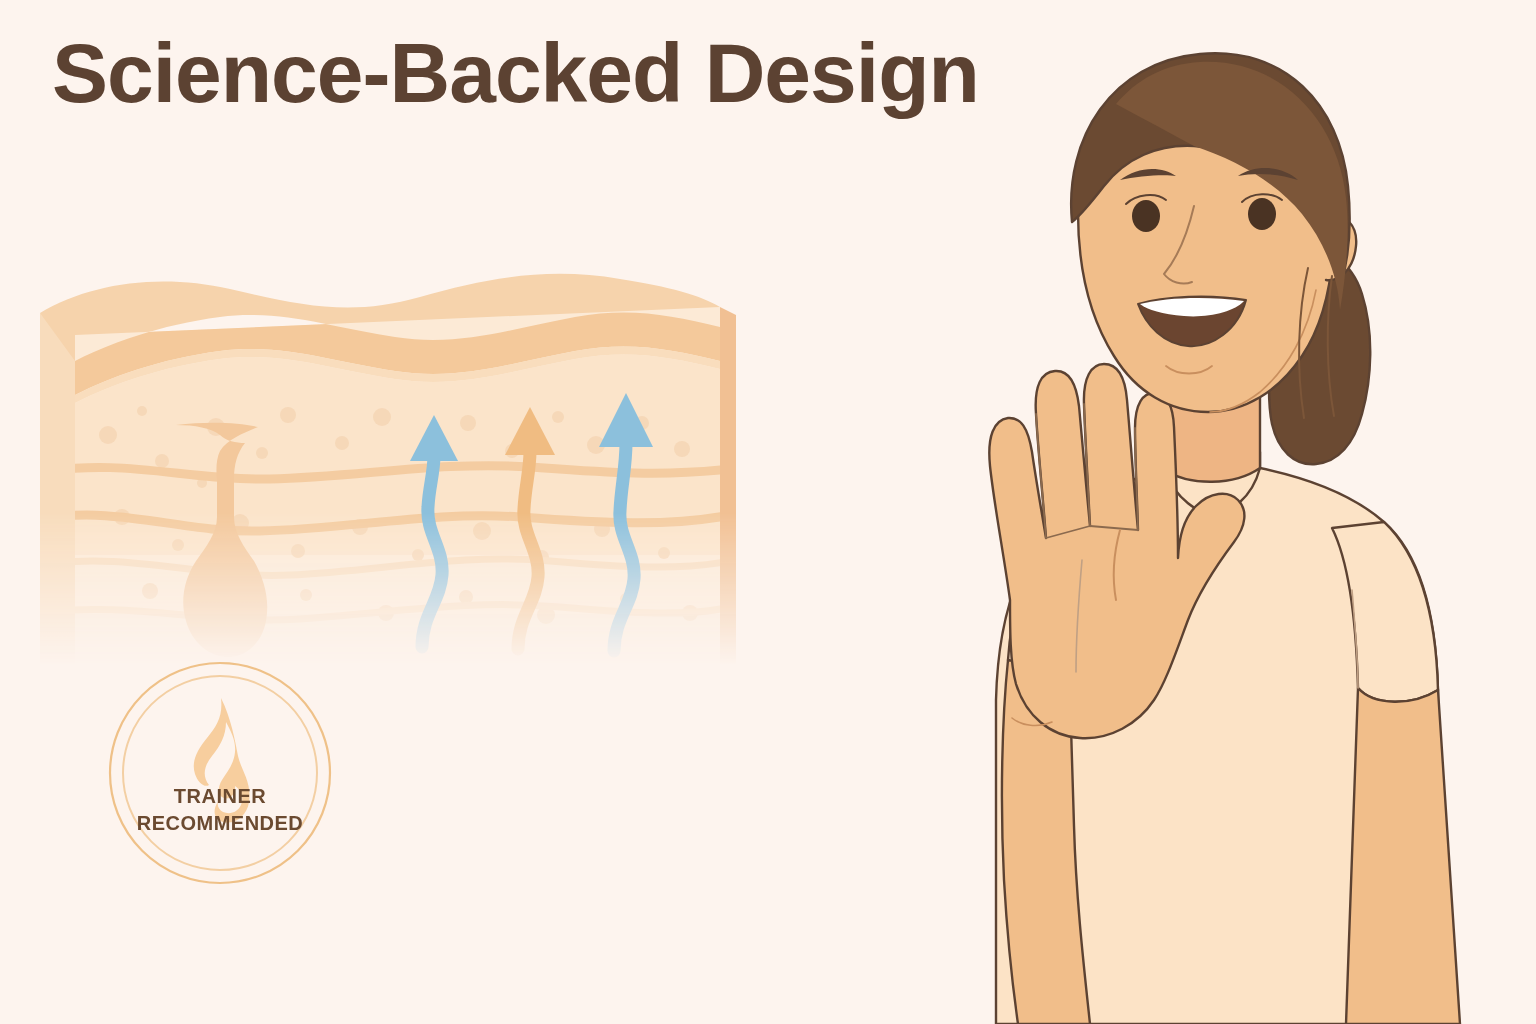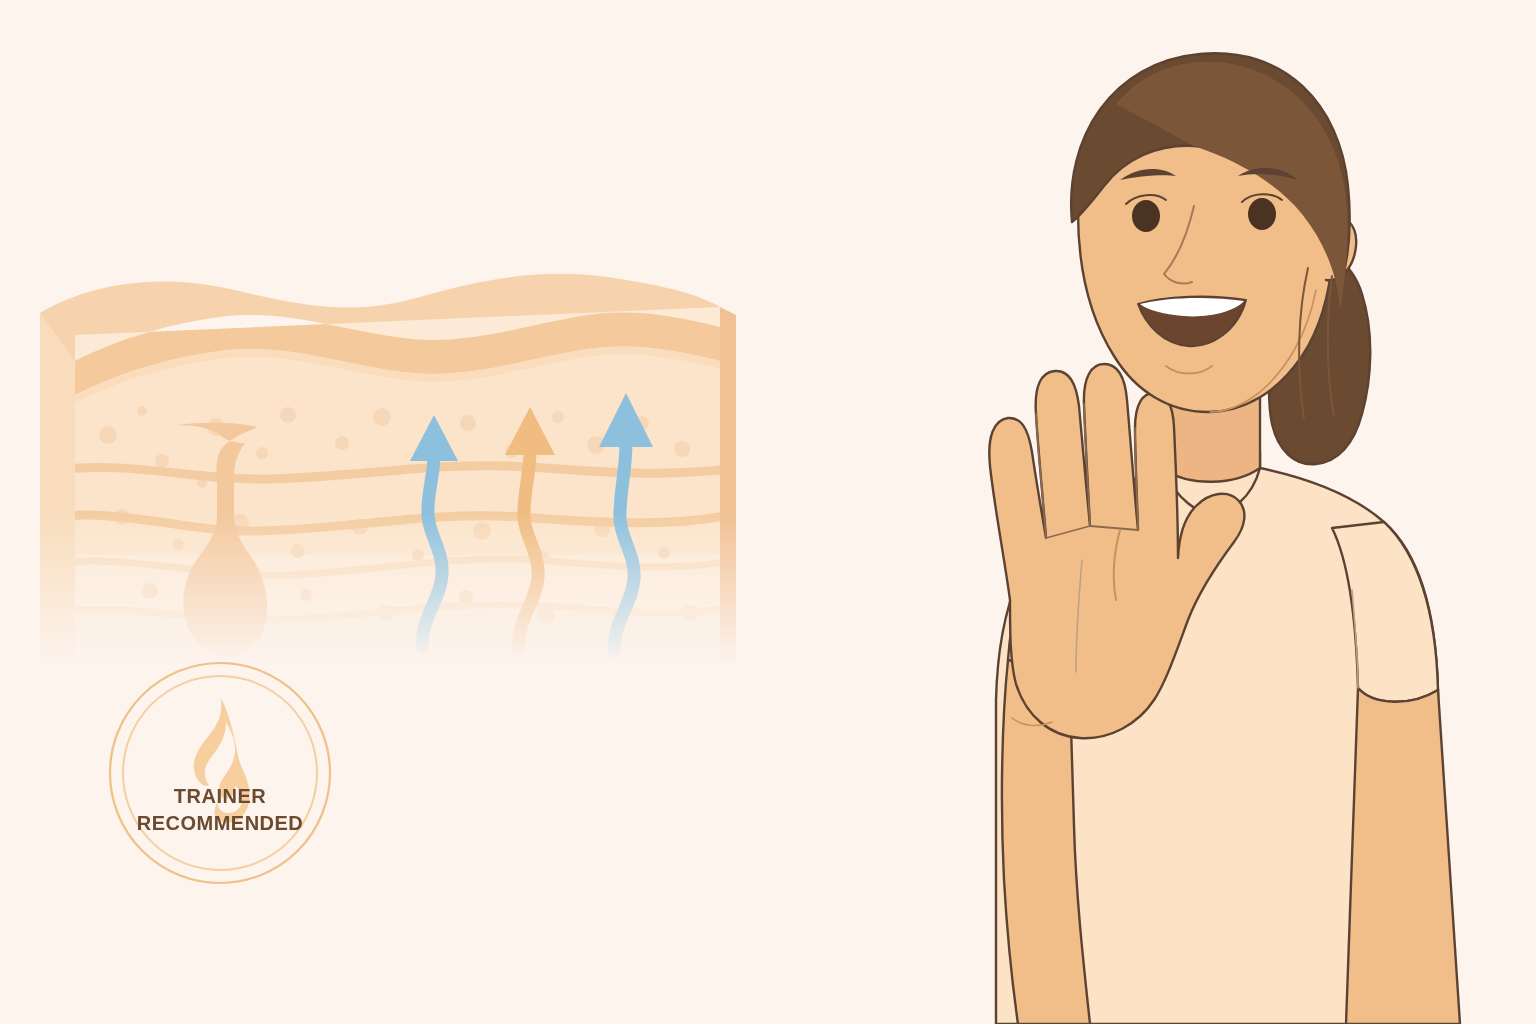--- a/index.html
+++ b/index.html
@@ -55,20 +55,21 @@
     top: 0px;
     width: 776px;
     height: 1024px;
   }
 </style>
 </head>
 <body>
 
 <div id="canvas">
 
+  <div id="page-title">Science-Backed Design</div>
 
   <svg id="skin-diagram" viewBox="0 0 720 400">
     <defs>
       <linearGradient id="fadeBottom" x1="0" y1="0" x2="0" y2="1">
         <stop offset="0%" stop-color="#ffffff" stop-opacity="1"></stop>
         <stop offset="62%" stop-color="#ffffff" stop-opacity="1"></stop>
         <stop offset="100%" stop-color="#ffffff" stop-opacity="0"></stop>
       </linearGradient>
       <mask id="blockFade">
         <rect x="0" y="0" width="720" height="400" fill="url(#fadeBottom)"></rect>

